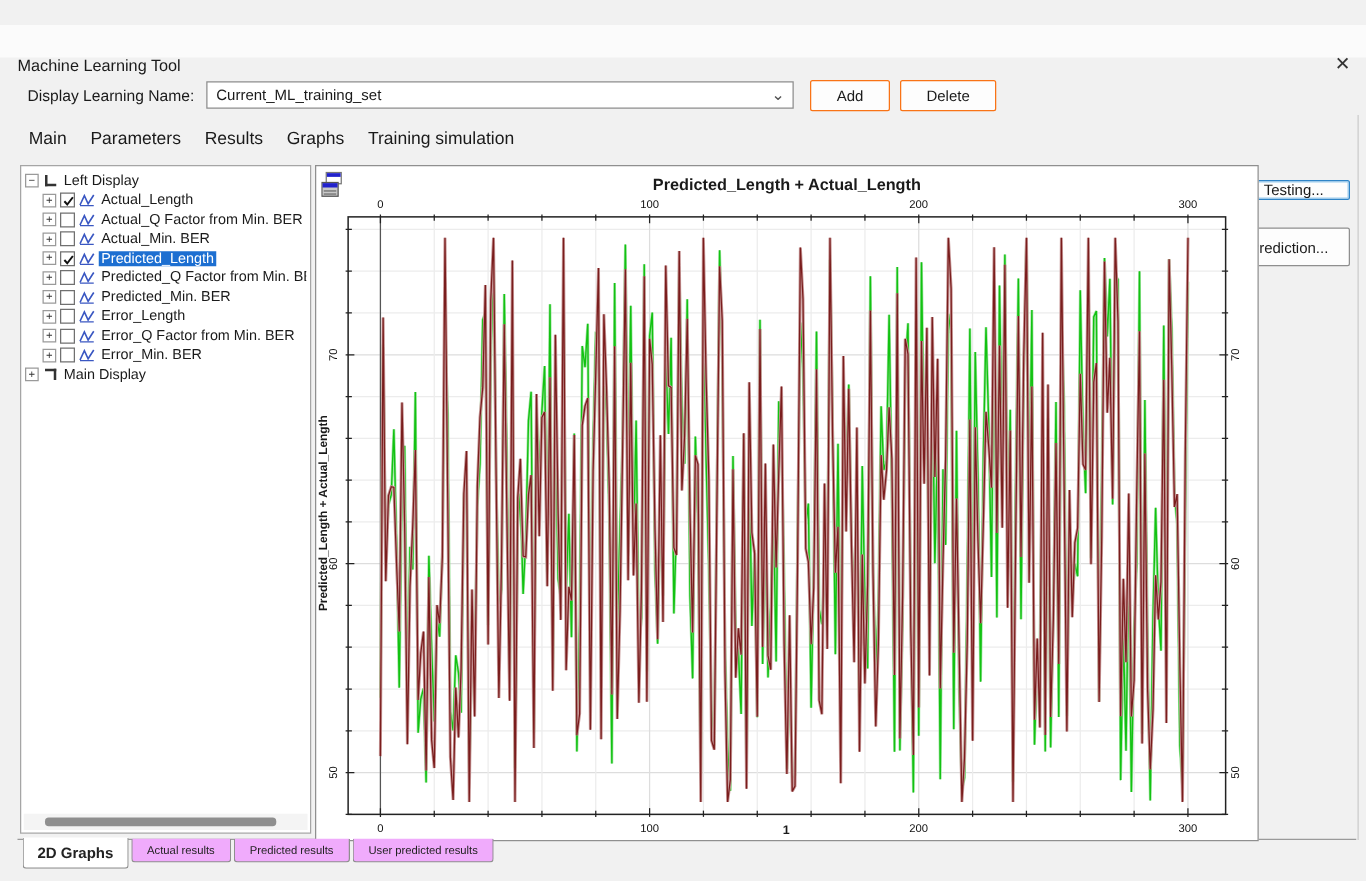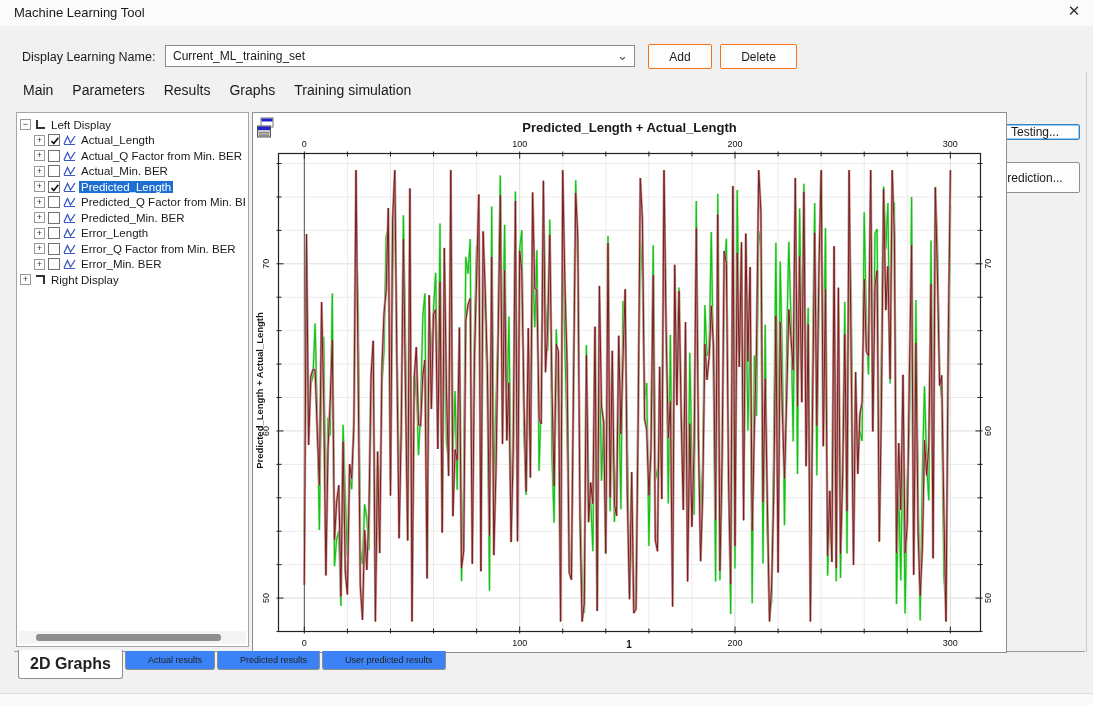--- a/index.html
+++ b/index.html
@@ -1,18 +1,18 @@
 <!DOCTYPE html>
 <html><head>
 <meta charset="utf-8">
 <style>
   html,body{margin:0;padding:0;}
   body{width:1093px;height:705px;position:relative;overflow:hidden;background:#f1f1f1;
        font-family:"Liberation Sans",sans-serif;color:#1a1a1a;}
-  .abs{position:absolute;}
+  .abs{position:absolute;margin-top:20px;}
   
   .titlebar{left:0;top:0;width:1093px;height:26px;background:#fbfbfb;}
   .win-title{left:14px;top:5px;font-size:13px;}
   .close-btn{right:8px;top:2px;width:22px;height:20px;text-align:center;font-size:15px;color:#333;cursor:default;}
   
   .name-label{left:22px;top:50px;font-size:12.5px;}
   .combo{left:165px;top:45px;width:470px;height:22px;background:#fff;border:1px solid #8a8a8a;box-sizing:border-box;}
   .combo-value{position:absolute;left:7px;top:3px;font-size:12px;}
   .combo-chevron{position:absolute;right:6px;top:2px;font-size:13px;color:#555;}
   .btn{background:#fdfdfd;border:1px solid #f97316;box-sizing:border-box;font-size:12px;
@@ -52,23 +52,23 @@
   .chart-xlabel{position:absolute;left:25px;width:702px;bottom:2px;text-align:center;font-size:10px;font-weight:bold;}
   .chart-ylabel{position:absolute;left:-124px;top:272px;width:260px;text-align:center;font-size:9.5px;font-weight:bold;
                 transform:rotate(-90deg);}
   .win-ico{position:absolute;left:4px;top:4px;width:17px;height:22px;}
   #plot-svg{position:absolute;left:0;top:0;}
   
   .btn-testing{left:990px;top:124px;width:90px;height:16px;z-index:1;border:1px solid #2f84c7;box-shadow:inset 0 0 0 1px #9ccdf0;}
   .btn-prediction{left:982px;top:162px;width:98px;height:31px;z-index:1;border:1px solid #8f8f8f;}
   
   .bottom-tabs{left:18px;top:651px;display:flex;align-items:flex-start;z-index:4;}
-  .btab{background:#3b82f6;border:1px solid #8f8f8f;border-top:none;font-size:9px;padding:4px 12px 4px 22px;
+  .btab{background:#f0abfc;border:1px solid #8f8f8f;border-top:none;font-size:9px;padding:4px 12px 4px 12px;
         border-radius:0 0 3px 3px;margin-right:2px;white-space:nowrap;color:#222;}
-  .btab.active{font-size:16px;font-weight:bold;background:#fff;border-width:1.5px;padding:5px 11px 5px 11px;margin-top:-1px;}
+  .btab.active{font-size:12px;font-weight:bold;background:#fff;border-width:1.5px;padding:5px 11px 5px 11px;margin-top:-1px;}
 </style>
 </head>
 <body>
 
 <div class="abs titlebar">
   <div class="abs win-title">Machine Learning Tool</div>
   <div class="abs close-btn">✕</div>
 </div>
 
 <div class="abs name-label">Display Learning Name:</div>
@@ -201,21 +201,21 @@
     </span>
     <svg class="curve-ico" width="13" height="12" viewBox="0 0 13 12">
       <polyline points="1,10 4.5,2.5 7.5,9 12,2" fill="none" stroke="#3a57c2" stroke-width="1.3"></polyline>
       <line x1="1" y1="10.5" x2="12" y2="10.5" stroke="#3a57c2" stroke-width="1"></line>
     </svg>
     <span class="tree-label">Error_Min. BER</span>
   </div>
       <div class="tree-row">
         <span class="expand-box">+</span>
         <span class="axes-ico axes-r"></span>
-        <span class="tree-label">Right Display</span>
+        <span class="tree-label">Main Display</span>
       </div>
     </div>
   <div class="tree-hscroll">
     <div class="tree-hscroll-thumb"></div>
   </div>
 </div>
 
 <div class="abs chart-panel">
   <svg class="win-ico" viewBox="0 0 17 22">
     <rect x="4" y="1" width="12" height="9" fill="#fff" stroke="#777"></rect>

